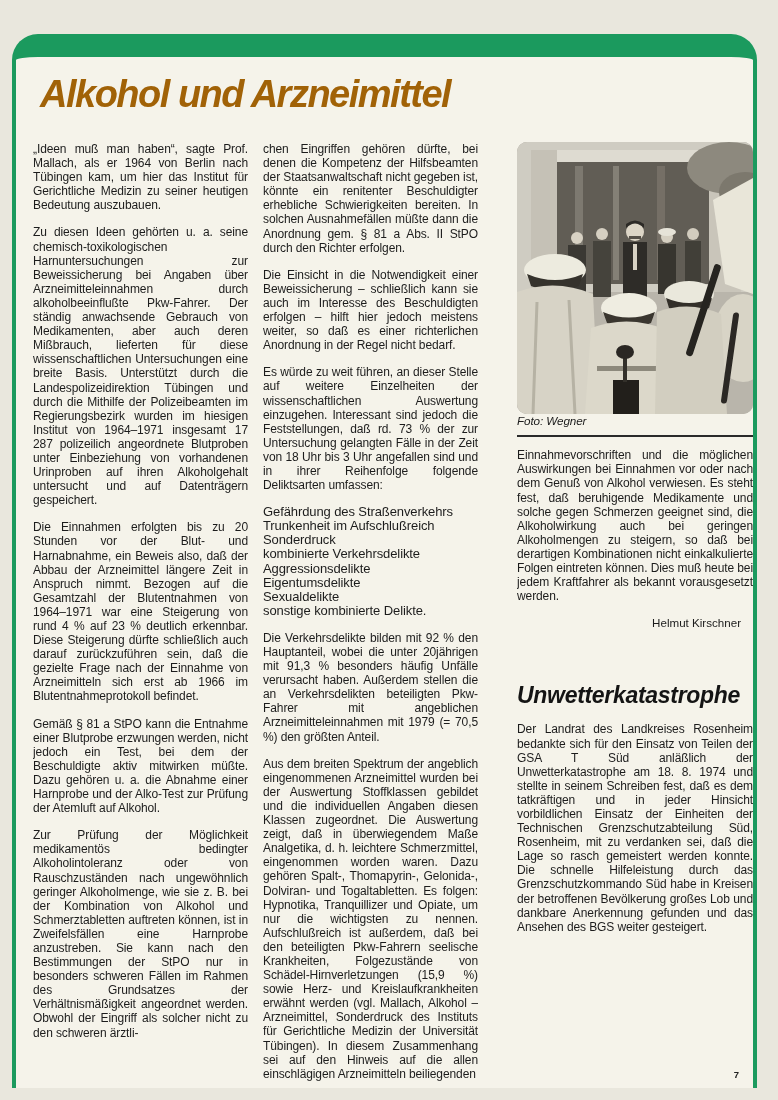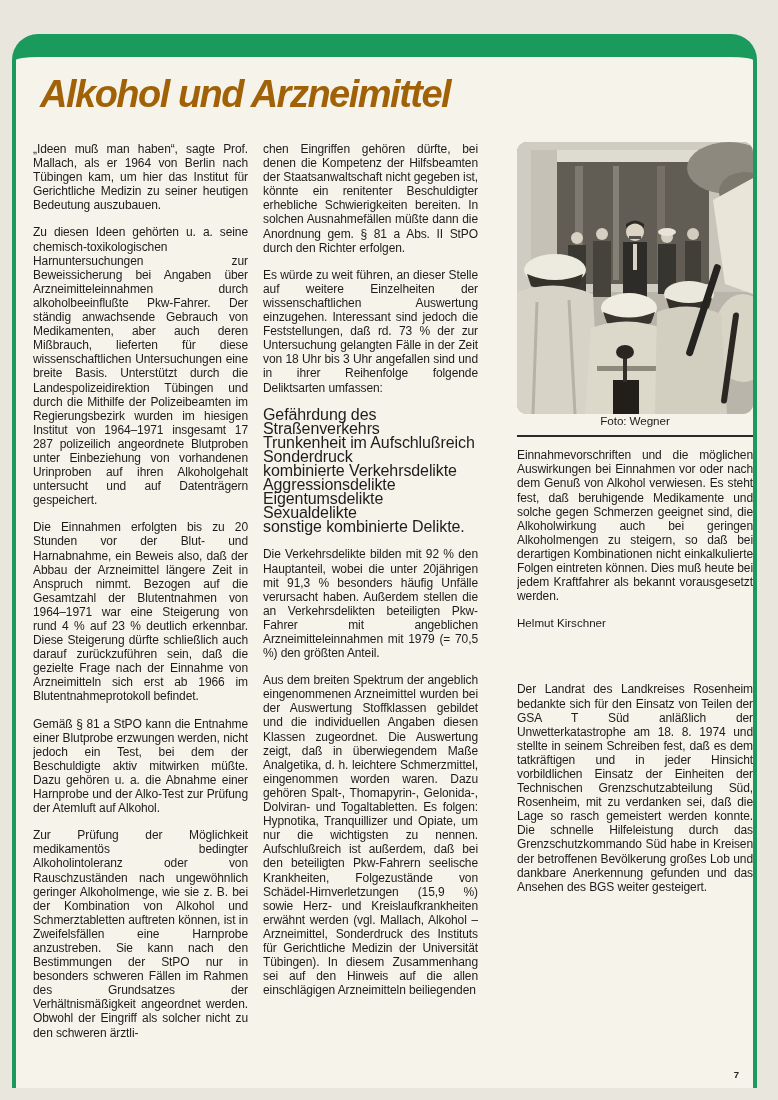--- a/index.html
+++ b/index.html
@@ -31,43 +31,43 @@
   .col1{width:215px;margin-right:15px;}
   .col2{width:215px;margin-right:39px;}
   .col3{width:236px;}
   .bodytext p{
     margin:0 0 13px 0;
     font-size:12px;line-height:14.1px;
     text-align:justify;letter-spacing:-0.1px;
   }
   .offense-list{margin:0 0 13px 0;}
   .offense-list div{
-    font-size:16px;line-height:14.1px;letter-spacing:-0.1px;
+    font-size:13px;line-height:14.1px;letter-spacing:-0.1px;
   }
   .photo{
     width:236px;height:272px;border-radius:10px;overflow:hidden;
     background:#b9b5ab;
   }
   .photo svg{display:block;}
   .caption{
     margin-top:10px;
     font-size:11.7px;line-height:14.3px;font-style:italic;
     text-align:justify;letter-spacing:-0.1px;
   }
   .credit{
-    font-size:11.7px;line-height:14.3px;
-    text-align:center;letter-spacing:-0.1px;
+    font-size:11.7px;line-height:14.3px;font-style:italic;
+    text-align:left;letter-spacing:-0.1px;
   }
   .divider{
     border:none;border-top:2px solid #2a2a2a;
     margin:7px 0 11px 0;
   }
   .signature{
     font-size:11.6px;line-height:14.1px;
-    padding-right:12px;margin:0 0 4px 0;
+    text-align:right;padding-right:12px;margin:0 0 4px 0;
   }
   .sub-heading{
     margin:52px 0 14px 0;
     font-size:23px;font-weight:bold;font-style:italic;
     line-height:26px;letter-spacing:-0.3px;color:#141414;
   }
   .page-number{
     position:absolute;top:1012px;right:14px;
     font-size:9.5px;font-weight:bold;color:#222;
   }
@@ -84,20 +84,21 @@
     <div class="col col1 bodytext">
       <p>„Ideen muß man haben“, sagte Prof. Mallach, als er 1964 von Berlin nach Tübingen kam, um hier das Institut für Gerichtliche Medizin zu seiner heutigen Bedeutung auszubauen.</p>
       <p>Zu diesen Ideen gehörten u. a. seine chemisch-toxikologischen Harnuntersuchungen zur Beweissicherung bei Angaben über Arzneimitteleinnahmen durch alkoholbeeinflußte Pkw-Fahrer. Der ständig anwachsende Gebrauch von Medikamenten, aber auch deren Mißbrauch, lieferten für diese wissenschaftlichen Untersuchungen eine breite Basis. Unterstützt durch die Landespolizeidirektion Tübingen und durch die Mithilfe der Polizeibeamten im Regierungsbezirk wurden im hiesigen Institut von 1964–1971 insgesamt 17 287 polizeilich angeordnete Blutproben unter Einbeziehung von vorhandenen Urinproben auf ihren Alkoholgehalt untersucht und auf Datenträgern gespeichert.</p>
       <p>Die Einnahmen erfolgten bis zu 20 Stunden vor der Blut- und Harnabnahme, ein Beweis also, daß der Abbau der Arzneimittel längere Zeit in Anspruch nimmt. Bezogen auf die Gesamtzahl der Blutentnahmen von 1964–1971 war eine Steigerung von rund 4 % auf 23 % deutlich erkennbar. Diese Steigerung dürfte schließlich auch darauf zurückzuführen sein, daß die gezielte Frage nach der Einnahme von Arzneimitteln sich erst ab 1966 im Blutentnahmeprotokoll befindet.</p>
       <p>Gemäß § 81 a StPO kann die Entnahme einer Blutprobe erzwungen werden, nicht jedoch ein Test, bei dem der Beschuldigte aktiv mitwirken müßte. Dazu gehören u. a. die Abnahme einer Harnprobe und der Alko-Test zur Prüfung der Atemluft auf Alkohol.</p>
       <p>Zur Prüfung der Möglichkeit medikamentös bedingter Alkoholintoleranz oder von Rauschzuständen nach ungewöhnlich geringer Alkoholmenge, wie sie z. B. bei der Kombination von Alkohol und Schmerztabletten auftreten können, ist in Zweifelsfällen eine Harnprobe anzustreben. Sie kann nach den Bestimmungen der StPO nur in besonders schweren Fällen im Rahmen des Grundsatzes der Verhältnismäßigkeit angeordnet werden. Obwohl der Eingriff als solcher nicht zu den schweren ärztli-</p>
     </div>
 
     <div class="col col2 bodytext">
       <p>chen Eingriffen gehören dürfte, bei denen die Kompetenz der Hilfsbeamten der Staatsanwaltschaft nicht gegeben ist, könnte ein renitenter Beschuldigter erhebliche Schwierigkeiten bereiten. In solchen Ausnahmefällen müßte dann die Anordnung gem. § 81 a Abs. II StPO durch den Richter erfolgen.</p>
+      <p>Die Einsicht in die Notwendigkeit einer Beweissicherung – schließlich kann sie auch im Interesse des Beschuldigten erfolgen – hilft hier jedoch meistens weiter, so daß es einer richterlichen Anordnung in der Regel nicht bedarf.</p>
       <p>Es würde zu weit führen, an dieser Stelle auf weitere Einzelheiten der wissenschaftlichen Auswertung einzugehen. Interessant sind jedoch die Feststellungen, daß rd. 73 % der zur Untersuchung gelangten Fälle in der Zeit von 18 Uhr bis 3 Uhr angefallen sind und in ihrer Reihenfolge folgende Deliktsarten umfassen:</p>
       <div class="offense-list">
         <div>Gefährdung des Straßenverkehrs</div>
         <div>Trunkenheit im Aufschlußreich</div>
         <div>Sonderdruck</div>
         <div>kombinierte Verkehrsdelikte</div>
         <div>Aggressionsdelikte</div>
         <div>Eigentumsdelikte</div>
         <div>Sexualdelikte</div>
         <div>sonstige kombinierte Delikte.</div>
@@ -166,20 +167,21 @@
       <div class="credit">Foto: Wegner</div>
 
       <hr class="divider">
 
       <div class="bodytext">
         <p>Einnahmevorschriften und die möglichen Auswirkungen bei Einnahmen vor oder nach dem Genuß von Alkohol verwiesen. Es steht fest, daß beruhigende Medikamente und solche gegen Schmerzen geeignet sind, die Alkoholwirkung auch bei geringen Alkoholmengen zu steigern, so daß bei derartigen Kombinationen nicht einkalkulierte Folgen eintreten können. Dies muß heute bei jedem Kraftfahrer als bekannt vorausgesetzt werden.</p>
       </div>
       <div class="signature">Helmut Kirschner</div>
 
       <h2 class="sub-heading">
+        <div>Unwetterkatastrophe</div>
       </h2>
 
       <div class="bodytext">
         <p>Der Landrat des Landkreises Rosenheim bedankte sich für den Einsatz von Teilen der GSA T Süd anläßlich der Unwetterkatastrophe am 18. 8. 1974 und stellte in seinem Schreiben fest, daß es dem tatkräftigen und in jeder Hinsicht vorbildlichen Einsatz der Einheiten der Technischen Grenzschutzabteilung Süd, Rosenheim, mit zu verdanken sei, daß die Lage so rasch gemeistert werden konnte. Die schnelle Hilfeleistung durch das Grenzschutzkommando Süd habe in Kreisen der betroffenen Bevölkerung großes Lob und dankbare Anerkennung gefunden und das Ansehen des BGS weiter gesteigert.</p>
       </div>
 
     </div>
   </div>
 
   <div class="page-number">7</div>

